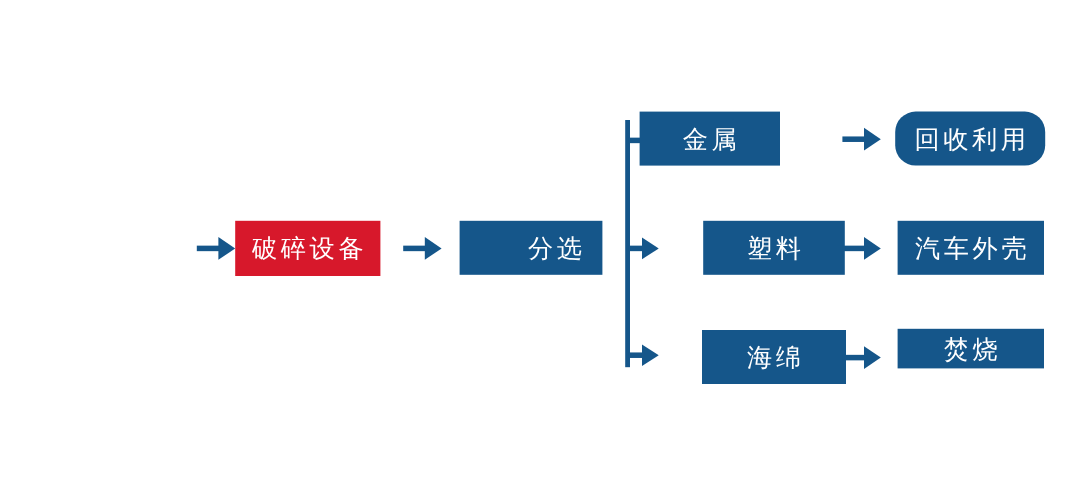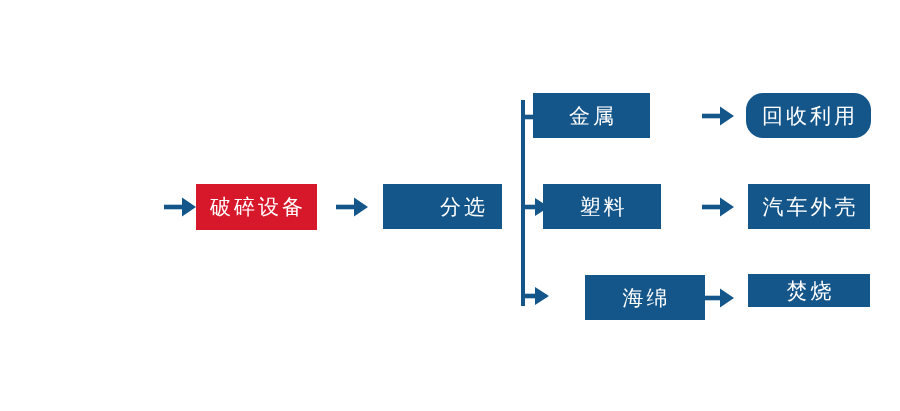--- a/index.html
+++ b/index.html
@@ -54,21 +54,21 @@
   .pos-b1 { left: 524px; top: 106px; }
   .pos-b2 { left: 524px; top: 196px; }
   .pos-b3 { left: 524px; top: 285px; }
 
   
   .pos-metal    { left: 533px; top: 93px;  width: 117px; height: 45px; }
   .pos-a3       { left: 701px; top: 105px; }
   .pos-recycle  { left: 746px; top: 93px;  width: 125px; height: 45px; border-radius: 17px; }
 
   
-  .pos-plastic   { left: 543px; top: 184px; width: 118px; height: 45px; }
+  .pos-plastic   { left: 586px; top: 184px; width: 118px; height: 45px; }
   .pos-a4        { left: 701px; top: 196px; }
   .pos-replastic { left: 748px; top: 184px; width: 122px; height: 45px; }
 
   
   .pos-sponge { left: 585px; top: 275px; width: 120px; height: 45px; }
   .pos-a5     { left: 701px; top: 287px; }
   .pos-burn   { left: 748px; top: 274px; width: 122px; height: 33px; }
 </style>
 </head>
 <body>

